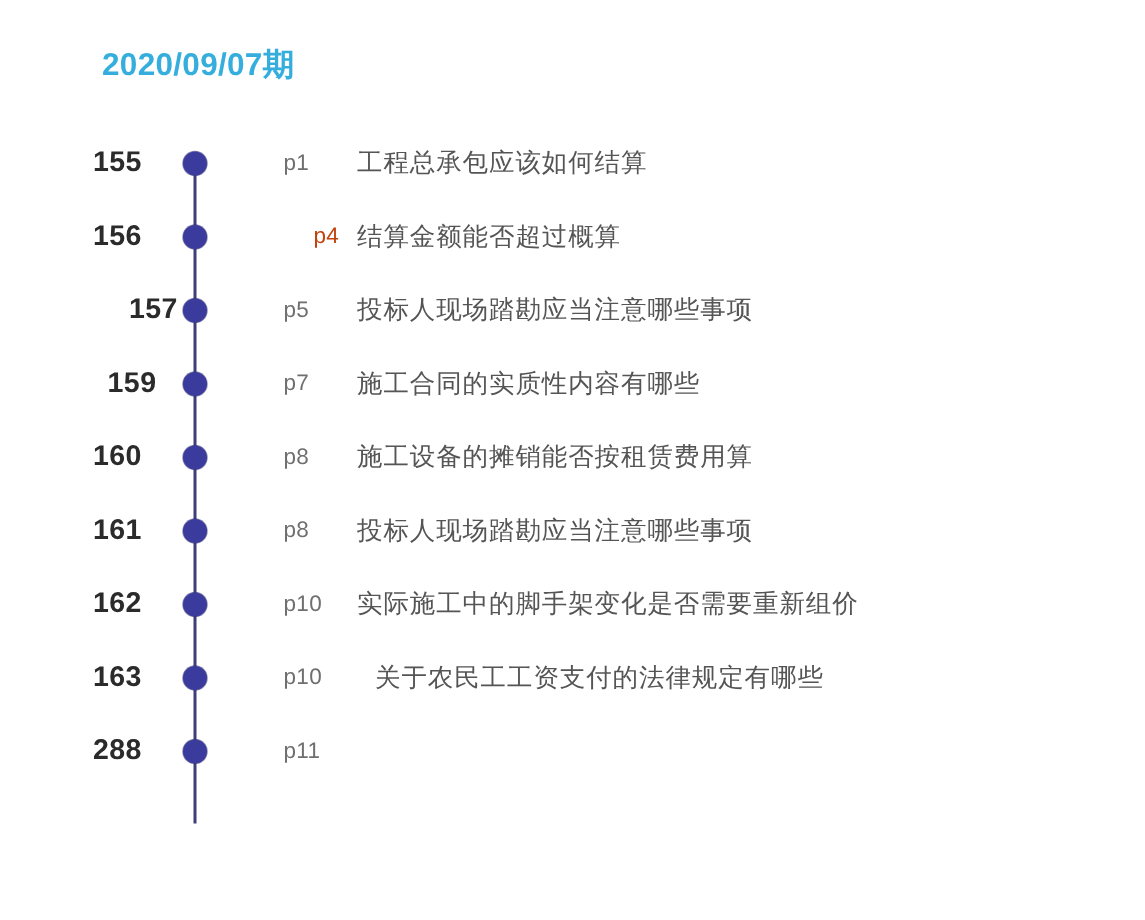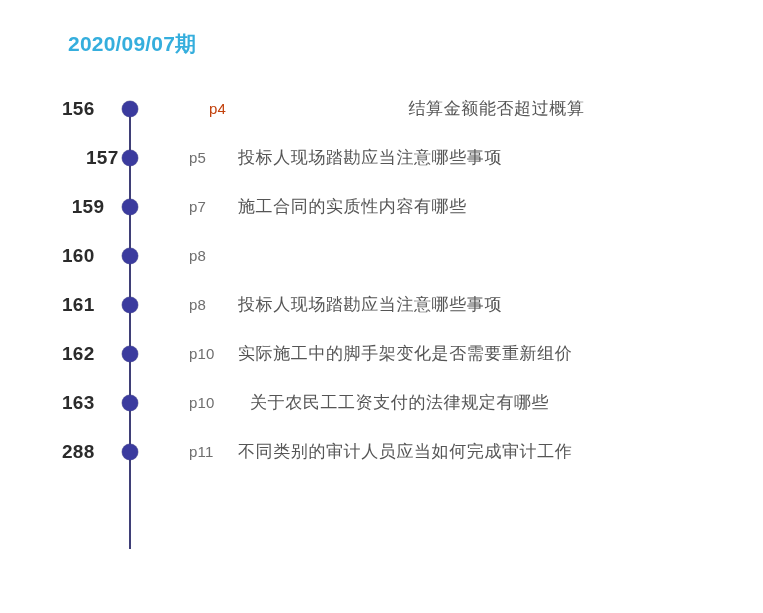--- a/index.html
+++ b/index.html
@@ -122,26 +122,34 @@
 <body style="background: rgb(255, 255, 255);">
 
 <div class="page">
 
   <div class="title" style="color: rgb(53, 174, 221);">2020/09/07期</div>
 
   <div class="timeline">
     <div class="timeline-axis" style="background: rgb(47, 47, 107);"></div>
     <div id="rows">
         <div class="row">
+          <div class="row-index" style="color: rgb(43, 43, 43);">155</div>
+          <div class="row-dot-cell">
+            <span class="dot" style="background: rgb(59, 59, 158);"></span>
+          </div>
+          <div class="row-page" style="color: rgb(111, 111, 111);">p1</div>
+          <div class="row-title" style="color: rgb(85, 85, 85);">工程总承包应该如何结算</div>
+        </div>
+        <div class="row">
           <div class="row-index" style="color: rgb(43, 43, 43);">156</div>
           <div class="row-dot-cell">
             <span class="dot" style="background: rgb(59, 59, 158);"></span>
           </div>
           <div class="row-page" style="color: #c2410c; margin-left: 20px;">p4</div>
-          <div class="row-title" style="color: rgb(85, 85, 85); text-align: center;">结算金额能否超过概算</div>
+          <div class="row-title" style="color: rgb(85, 85, 85);">结算金额能否超过概算</div>
         </div>
         <div class="row">
           <div class="row-index" style="color: rgb(43, 43, 43); margin-left: 24px;">157</div>
           <div class="row-dot-cell">
             <span class="dot" style="background: rgb(59, 59, 158);"></span>
           </div>
           <div class="row-page" style="color: rgb(111, 111, 111);">p5</div>
           <div class="row-title" style="color: rgb(85, 85, 85);">投标人现场踏勘应当注意哪些事项</div>
         </div>
         <div class="row">
@@ -151,20 +159,21 @@
           </div>
           <div class="row-page" style="color: rgb(111, 111, 111);">p7</div>
           <div class="row-title" style="color: rgb(85, 85, 85);">施工合同的实质性内容有哪些</div>
         </div>
         <div class="row">
           <div class="row-index" style="color: rgb(43, 43, 43);">160</div>
           <div class="row-dot-cell">
             <span class="dot" style="background: rgb(59, 59, 158);"></span>
           </div>
           <div class="row-page" style="color: rgb(111, 111, 111);">p8</div>
+          <div class="row-title" style="color: rgb(85, 85, 85);">施工设备的摊销能否按租赁费用算</div>
         </div>
         <div class="row">
           <div class="row-index" style="color: rgb(43, 43, 43);">161</div>
           <div class="row-dot-cell">
             <span class="dot" style="background: rgb(59, 59, 158);"></span>
           </div>
           <div class="row-page" style="color: rgb(111, 111, 111);">p8</div>
           <div class="row-title" style="color: rgb(85, 85, 85);">投标人现场踏勘应当注意哪些事项</div>
         </div>
         <div class="row">
@@ -182,18 +191,17 @@
           </div>
           <div class="row-page" style="color: rgb(111, 111, 111);">p10</div>
           <div class="row-title" style="color: rgb(85, 85, 85); margin-left: 12px;">关于农民工工资支付的法律规定有哪些</div>
         </div>
         <div class="row">
           <div class="row-index" style="color: rgb(43, 43, 43);">288</div>
           <div class="row-dot-cell">
             <span class="dot" style="background: rgb(59, 59, 158);"></span>
           </div>
           <div class="row-page" style="color: rgb(111, 111, 111);">p11</div>
-          <div class="row-title" style="color: rgb(85, 85, 85);">不同类别的审计人员应当如何完成审计工作</div>
         </div>
       </div>
   </div>
 
 </div>
 
 </body></html>

